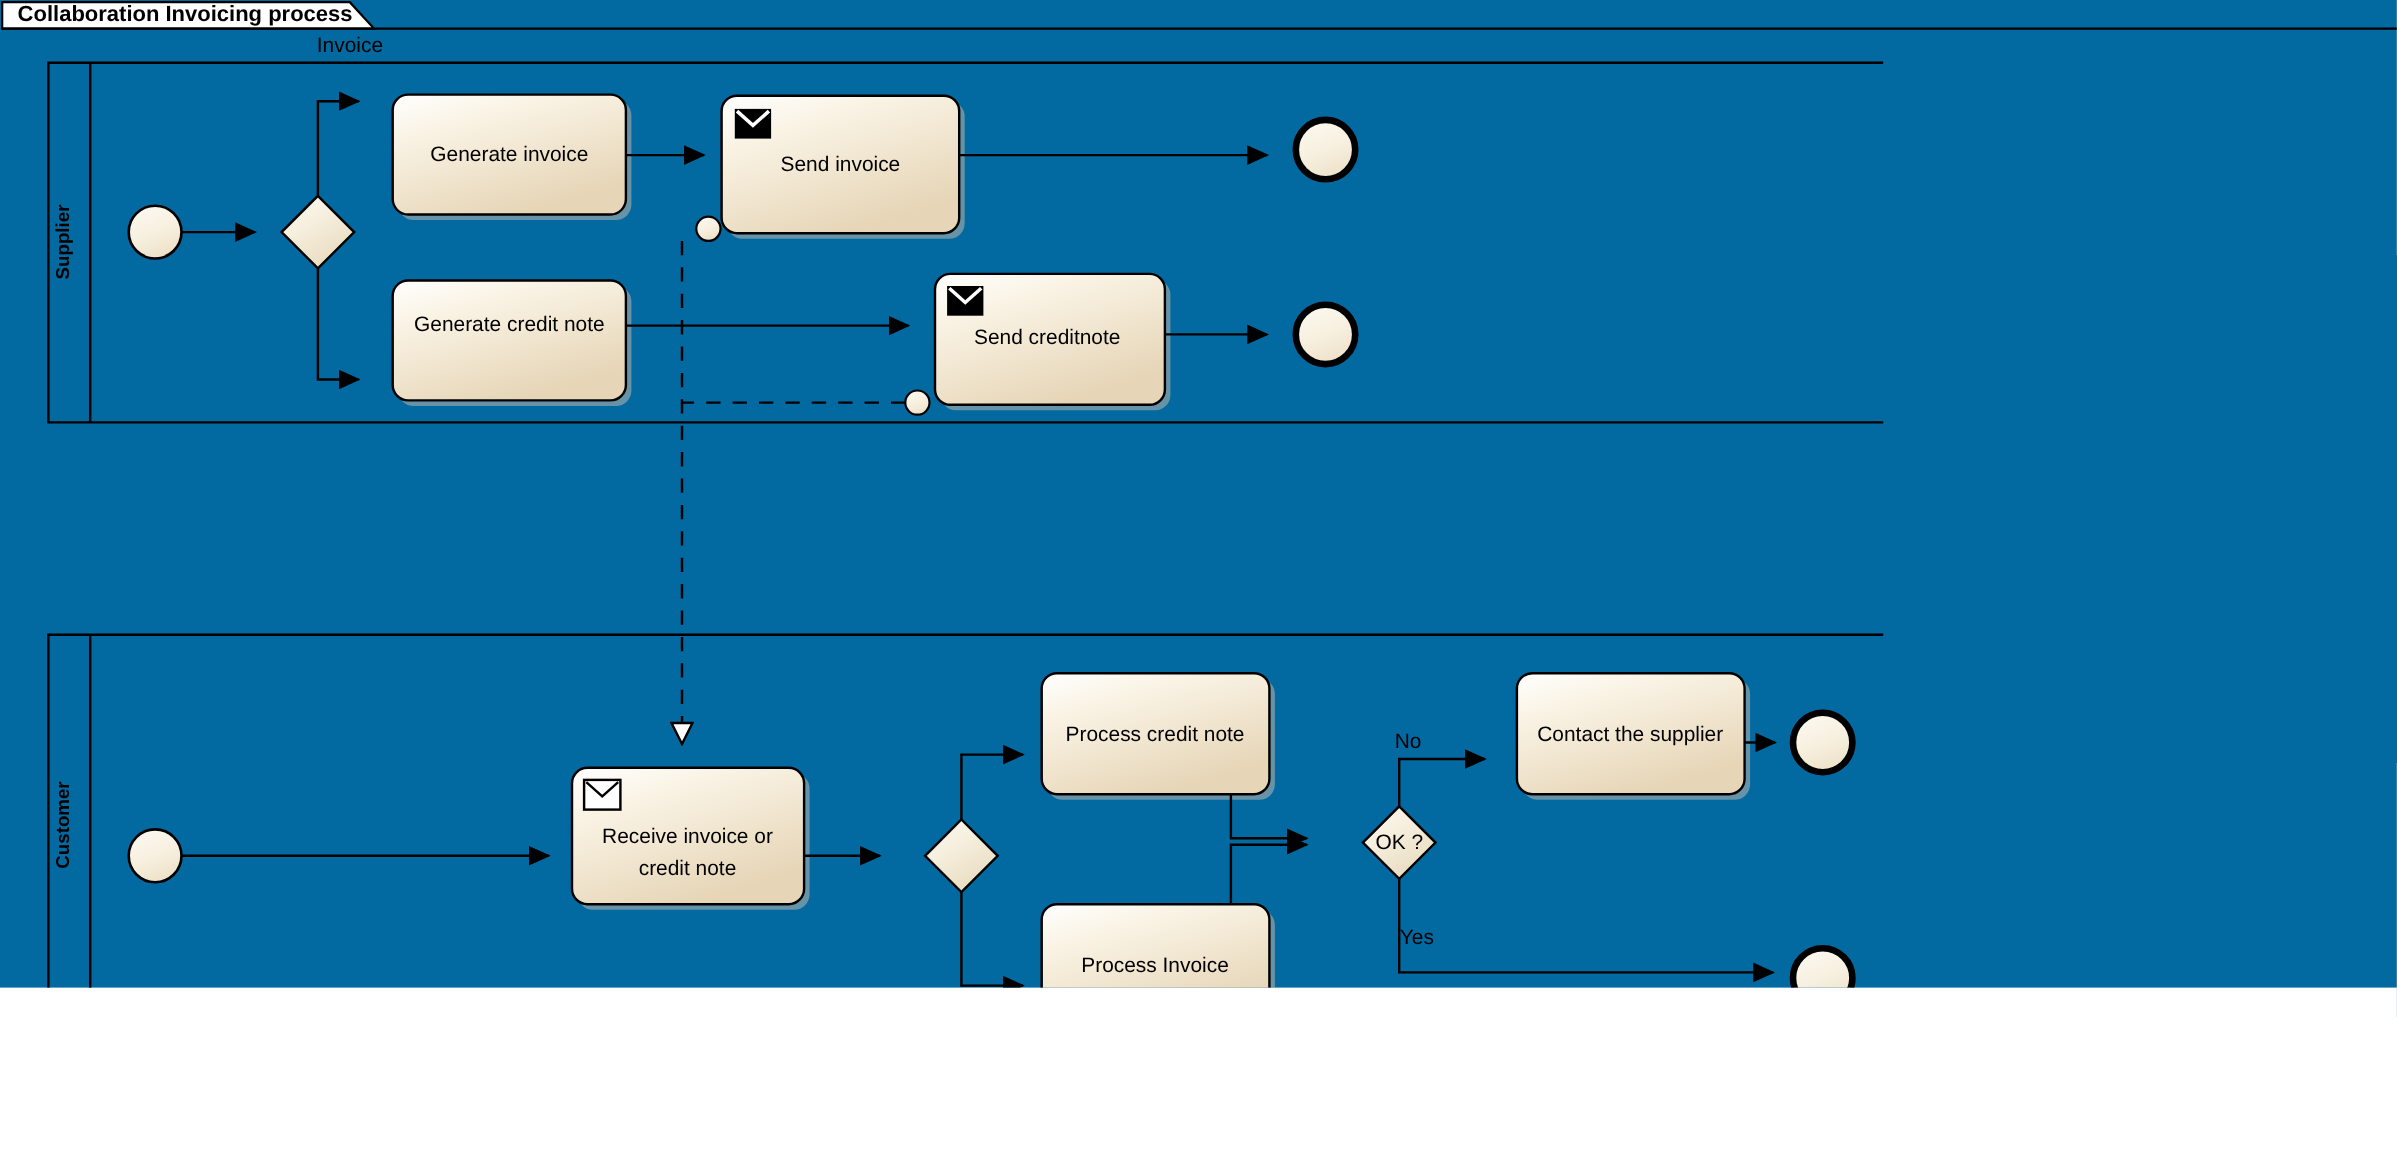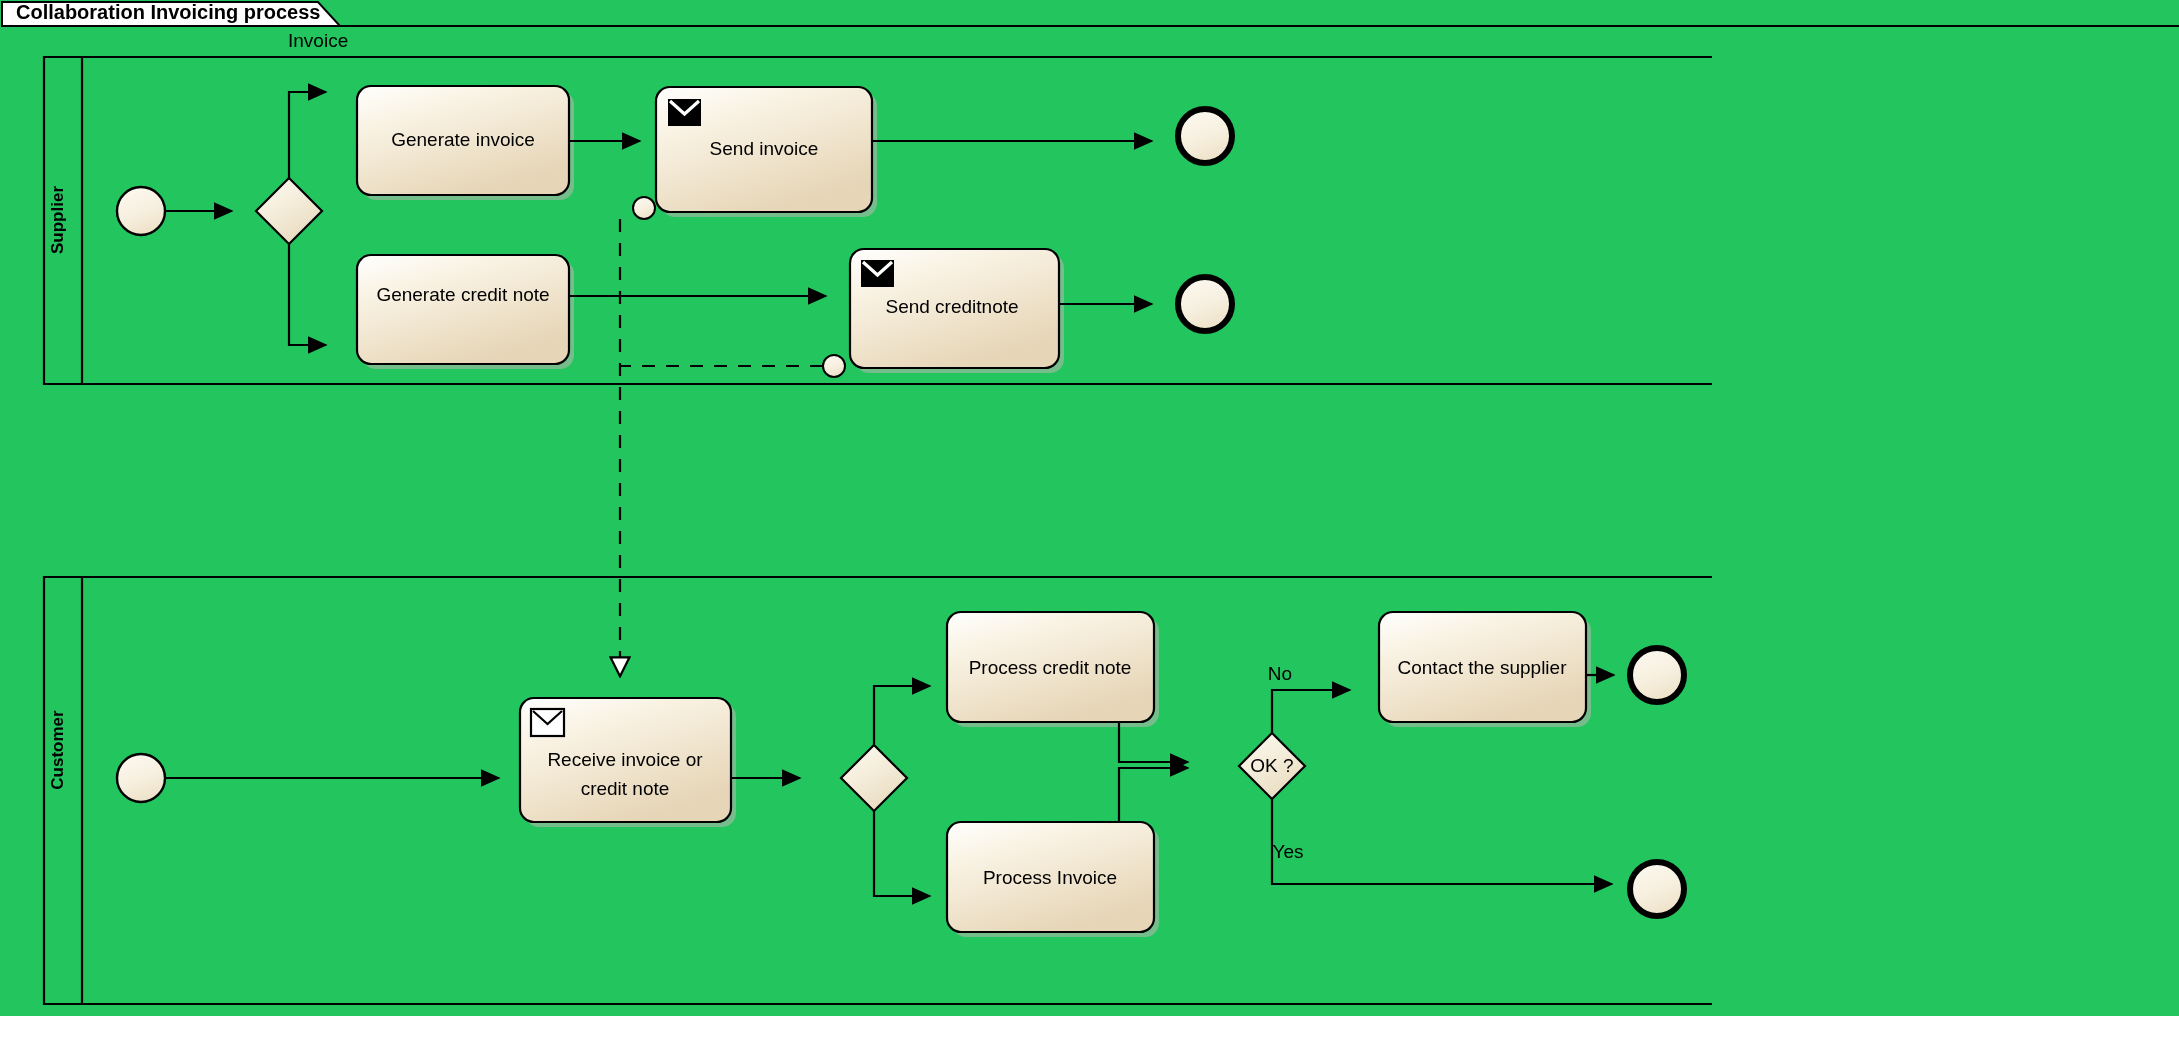--- a/index.html
+++ b/index.html
@@ -7,22 +7,22 @@
     margin: 0;
     padding: 0;
     background: #ffffff;
   }
   body {
     font-family: "Liberation Sans", sans-serif;
   }
   #canvas {
     position: relative;
     width: 2179px;
-    height: 1016px;
-    background: #22c55e;
+    height: 898px;
+    background: #0369a1;
     overflow: hidden;
   }
   svg#diagram {
     position: absolute;
     left: 0;
     top: 0;
     width: 2179px;
     height: 1050px;
   }
   .shape-label {

